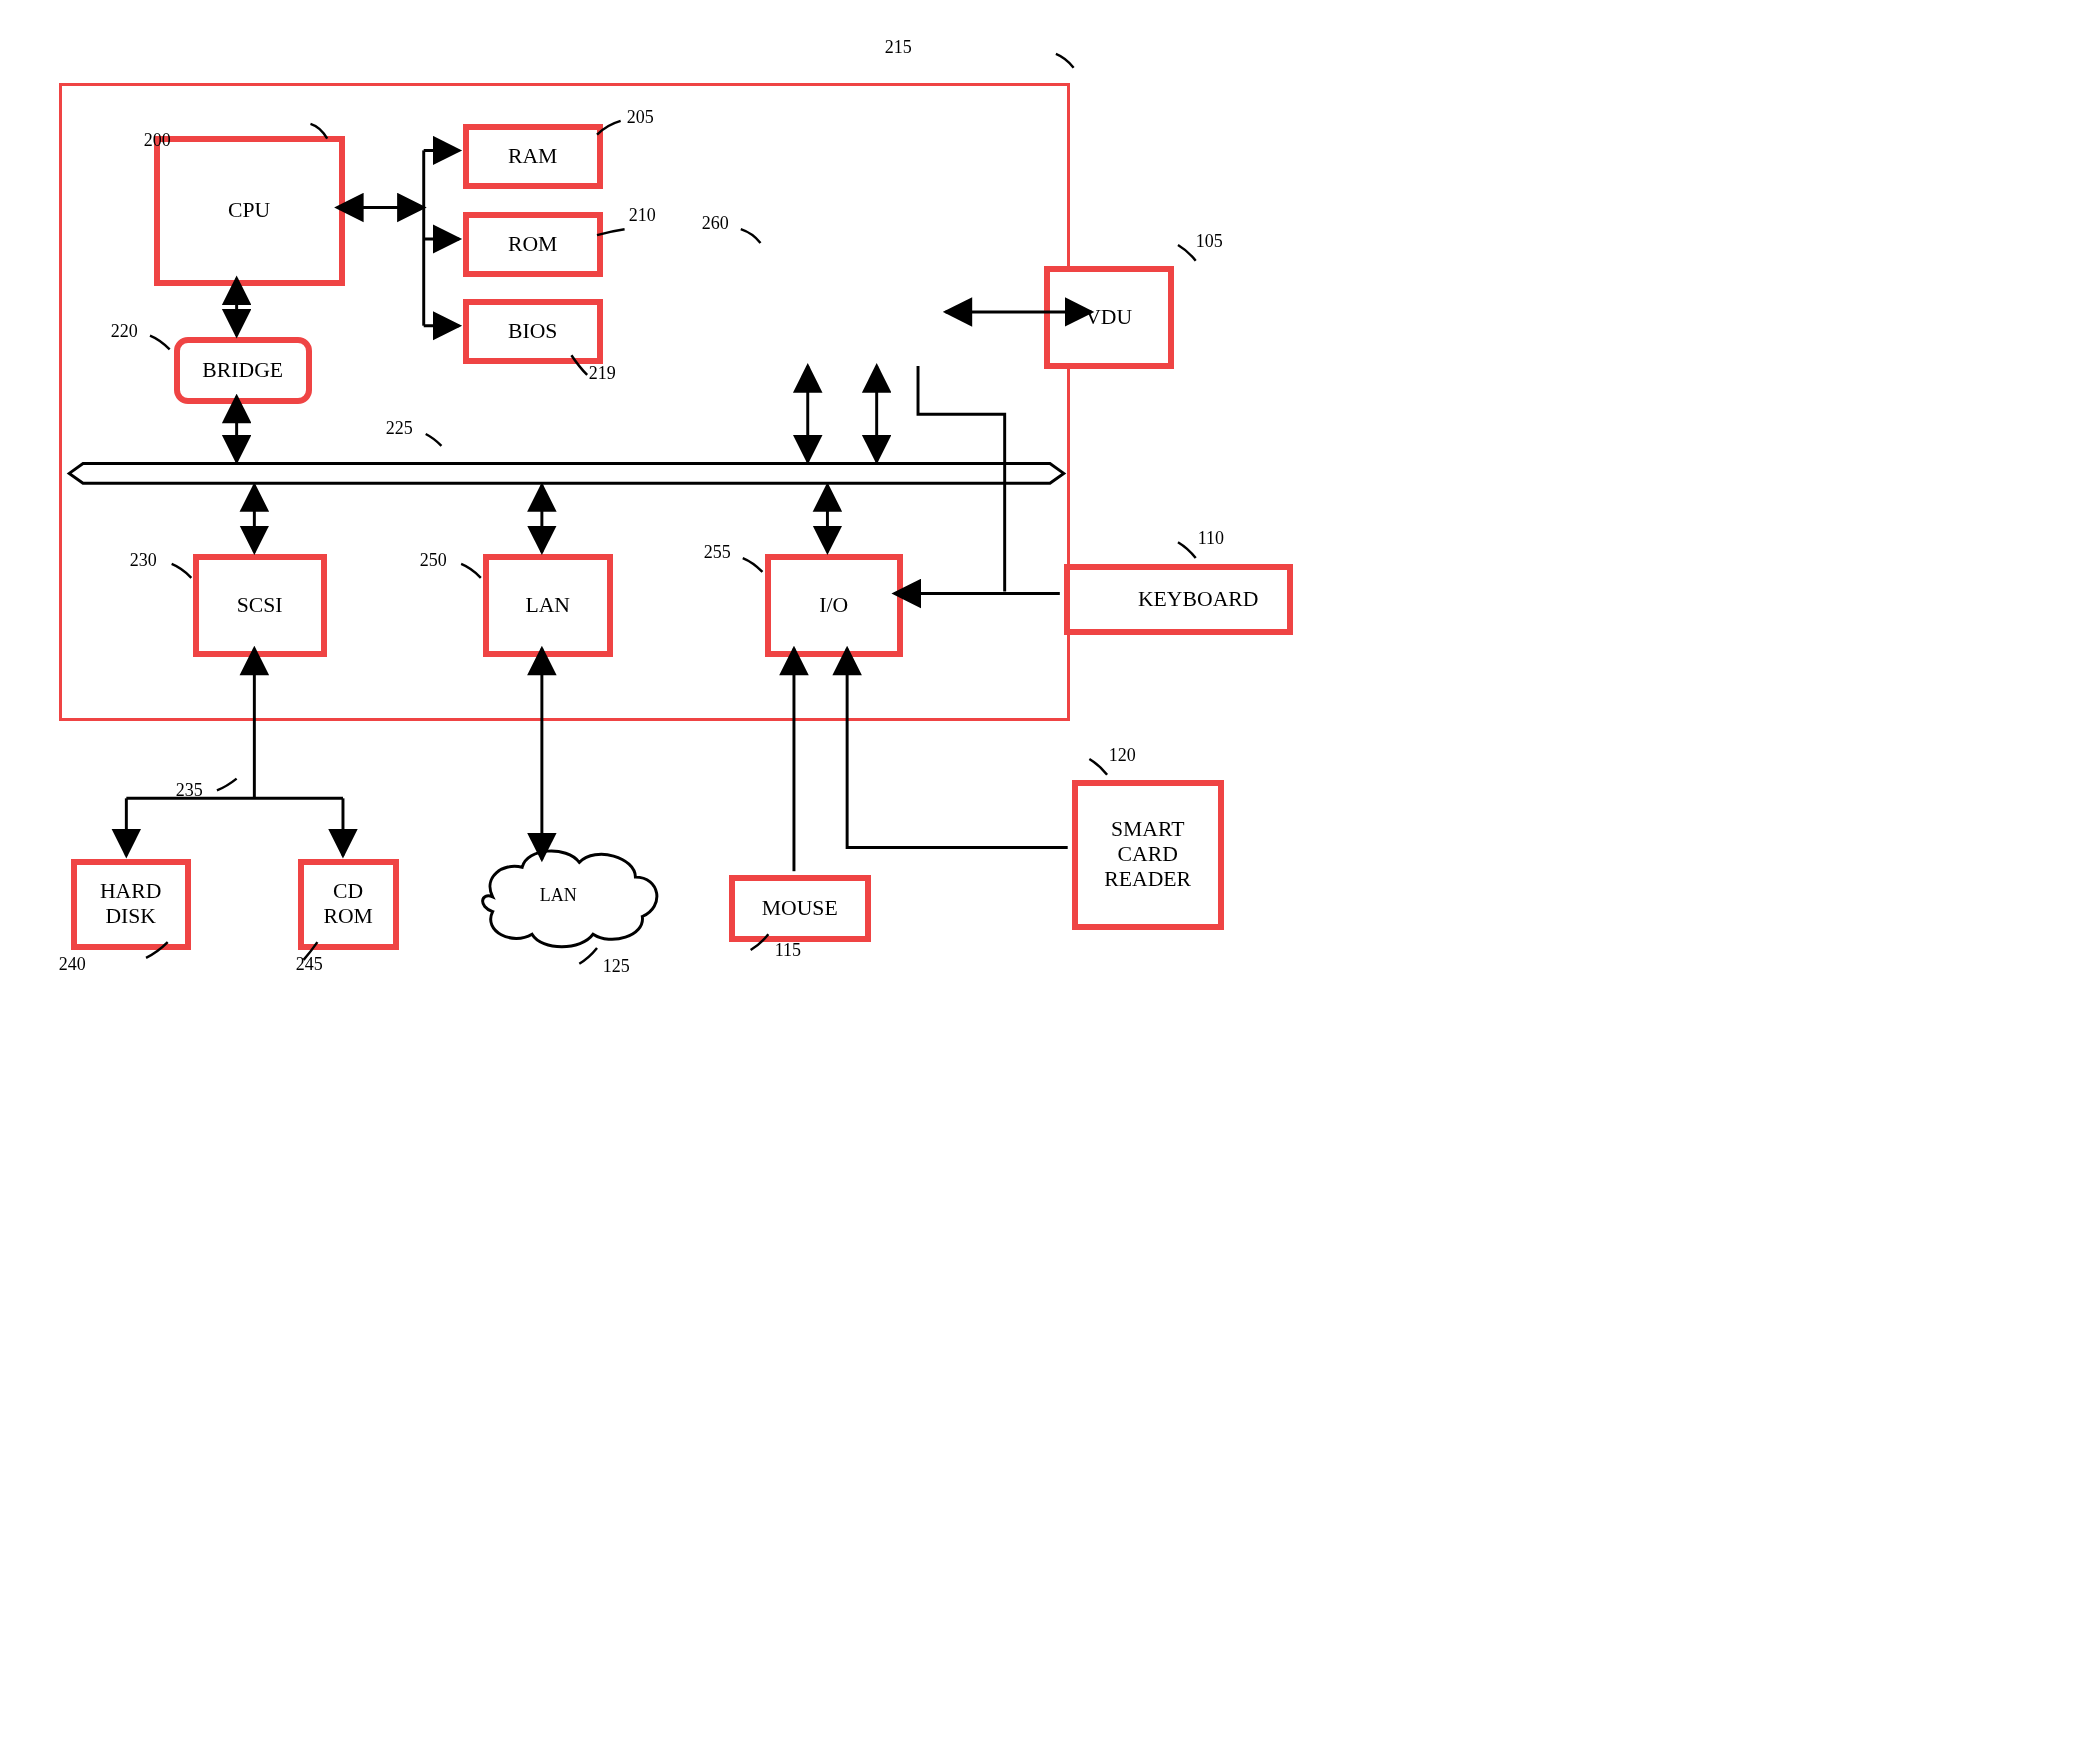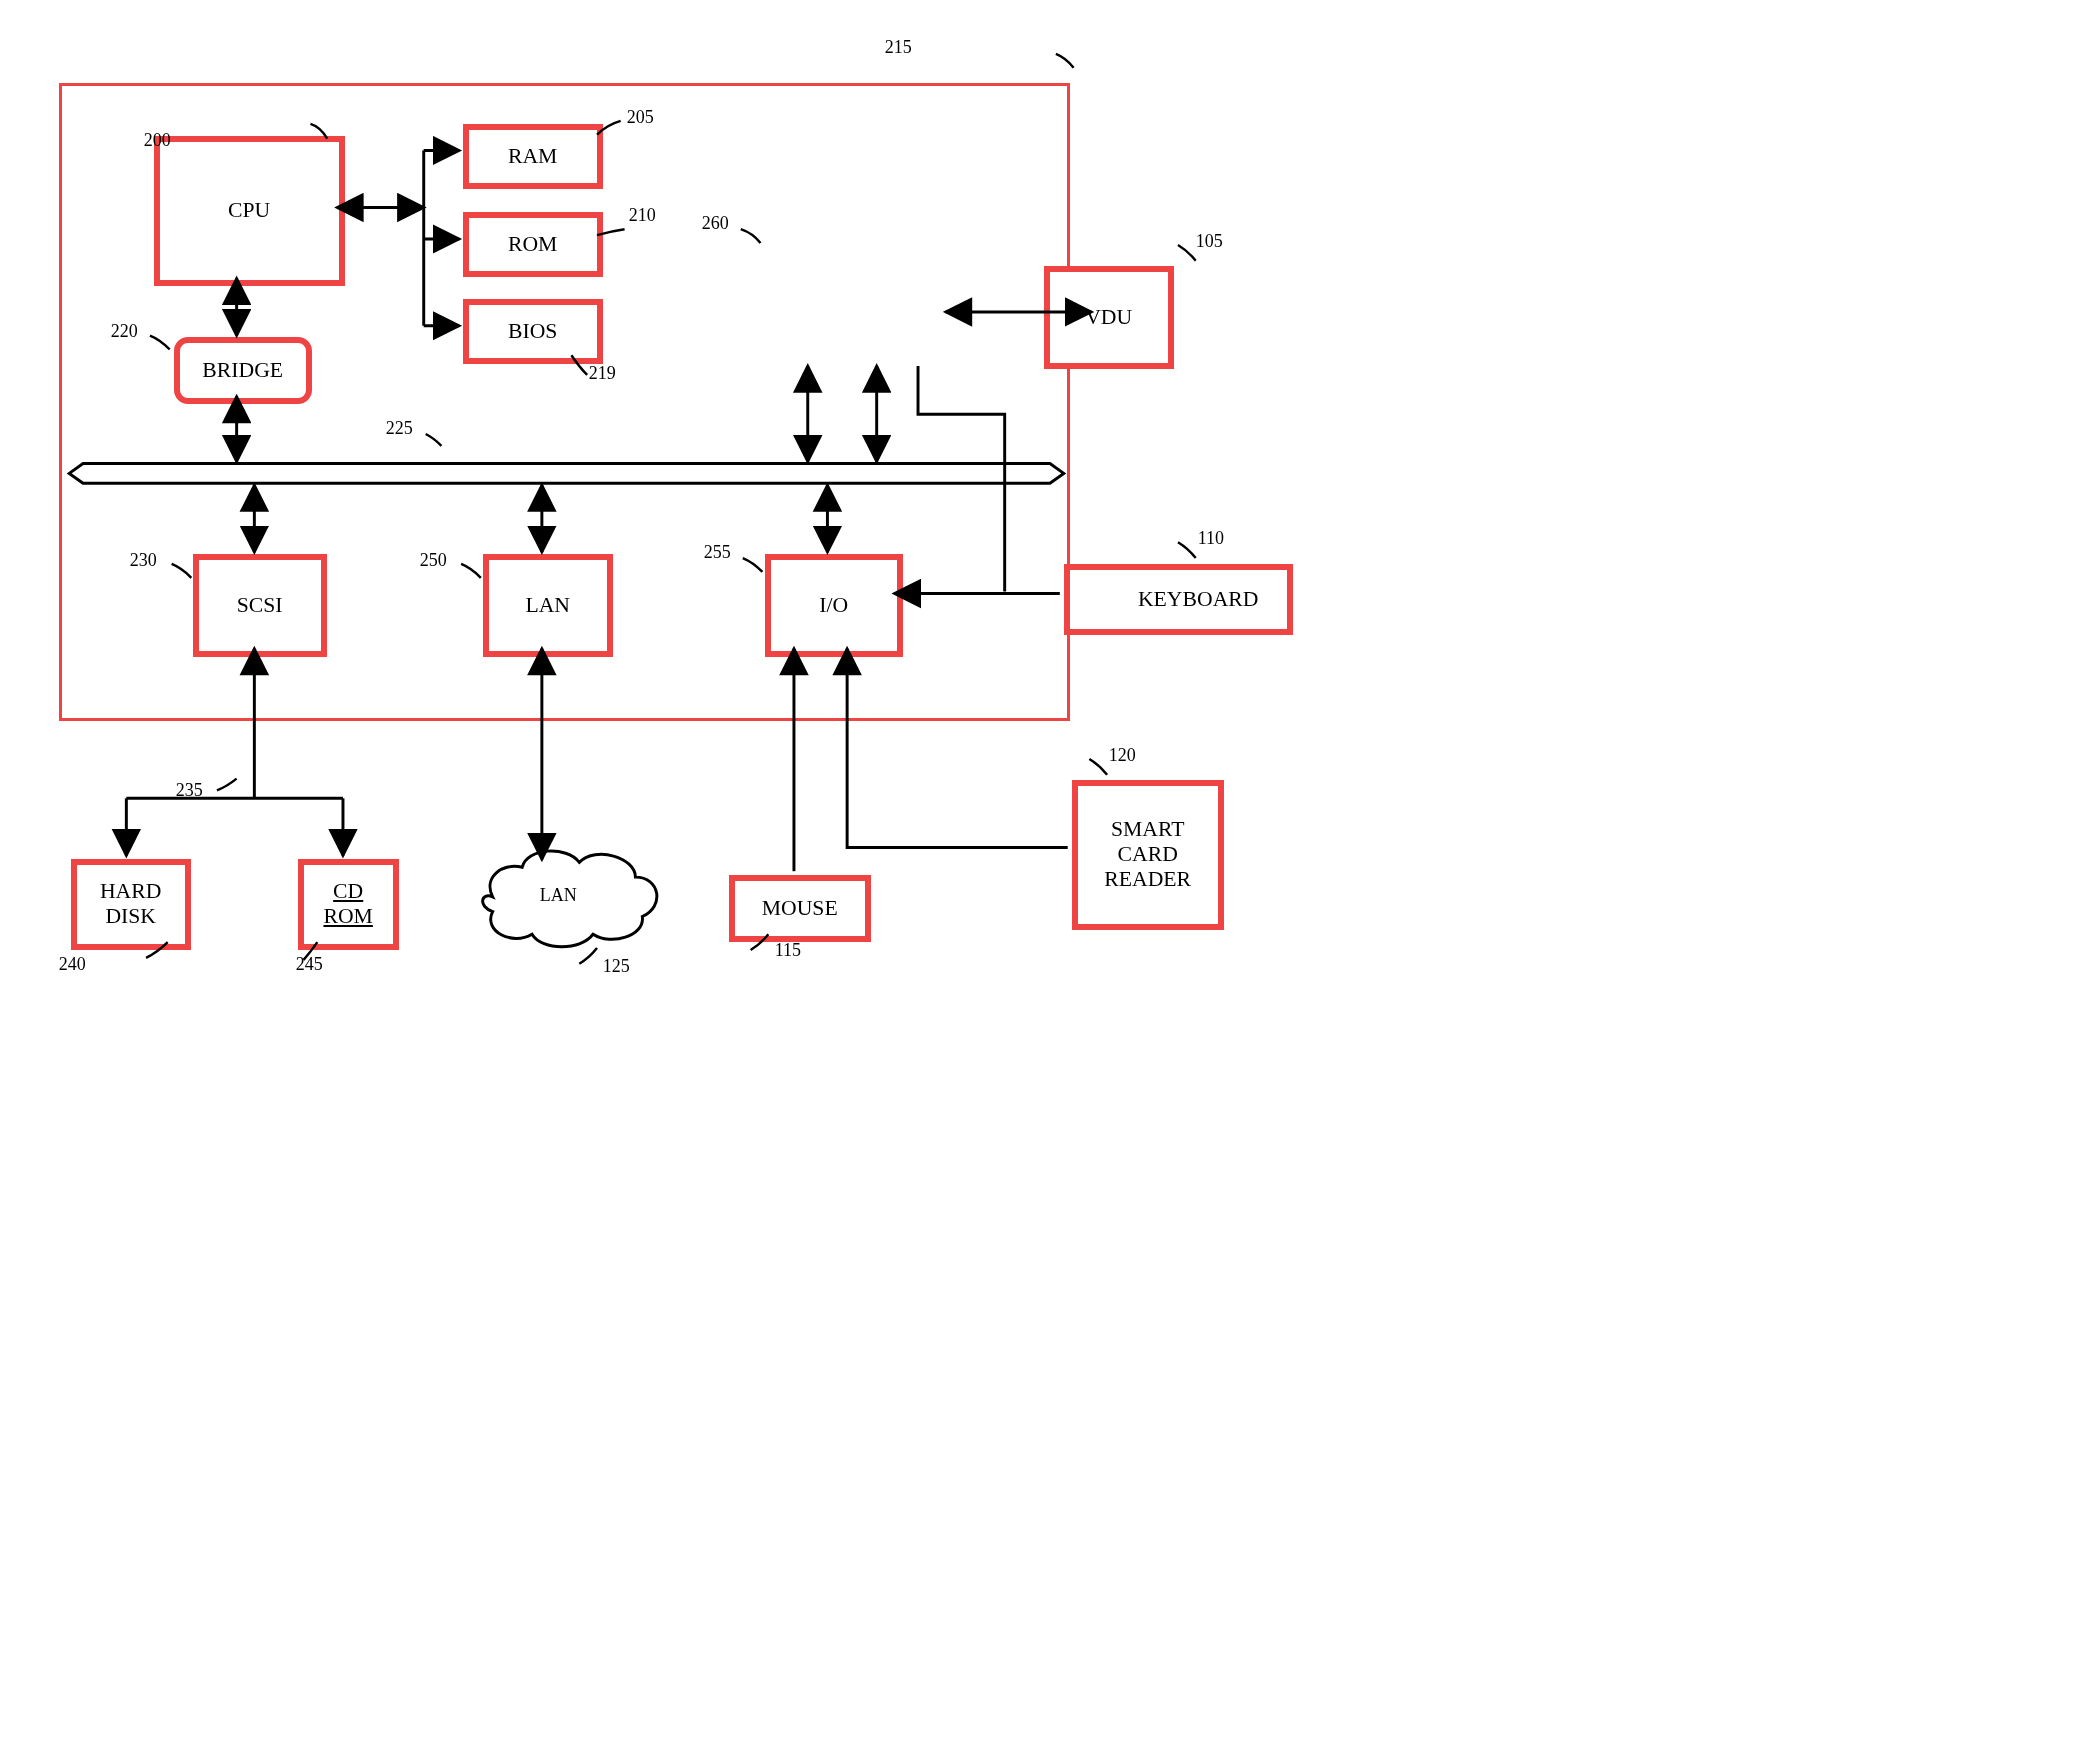--- a/index.html
+++ b/index.html
@@ -84,21 +84,21 @@
   <div class="box" style="left:1044px; top:544px; width:177px; height:59px;padding-left:40px;">
     <span>KEYBOARD</span>
   </div>
 
   <div class="box" style="left:51px; top:839px; width:108px; height:79px;">
     <span style="white-space:pre-line;">HARD
 DISK</span>
   </div>
 
   <div class="box" style="left:278px; top:839px; width:89px; height:79px;">
-    <span style="white-space:pre-line;text-decoration:underline;">CD
+    <span style="white-space:pre-line;">CD
 ROM</span>
   </div>
 
   <div class="box" style="left:709px; top:855px; width:130px; height:55px;">
     <span>MOUSE</span>
   </div>
 
   <div class="box" style="left:1052px; top:760px; width:140px; height:138px;">
     <span style="white-space:pre-line;">SMART
 CARD

